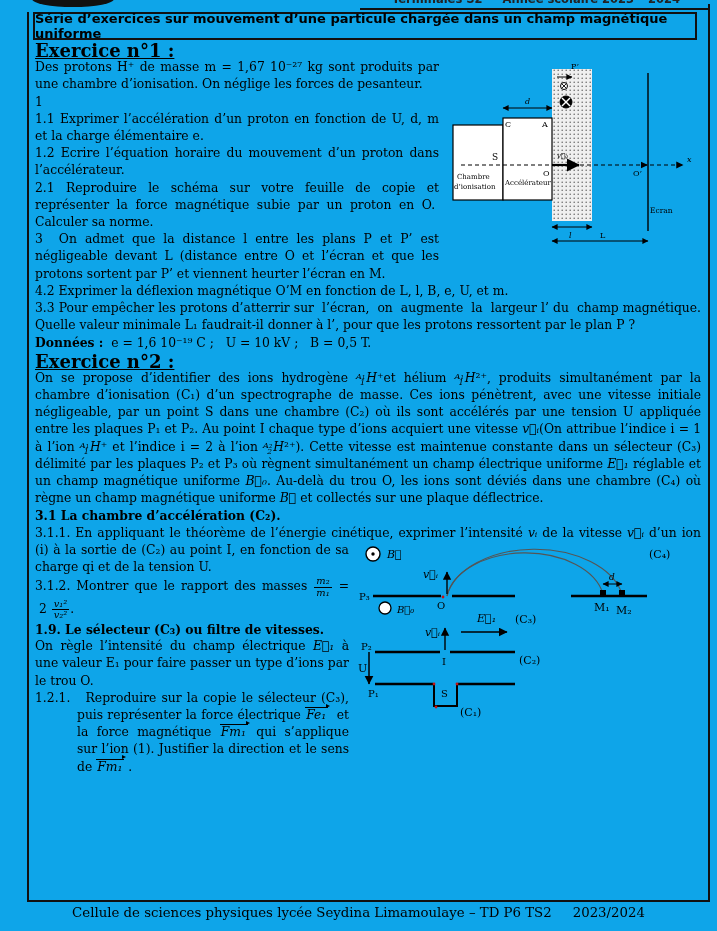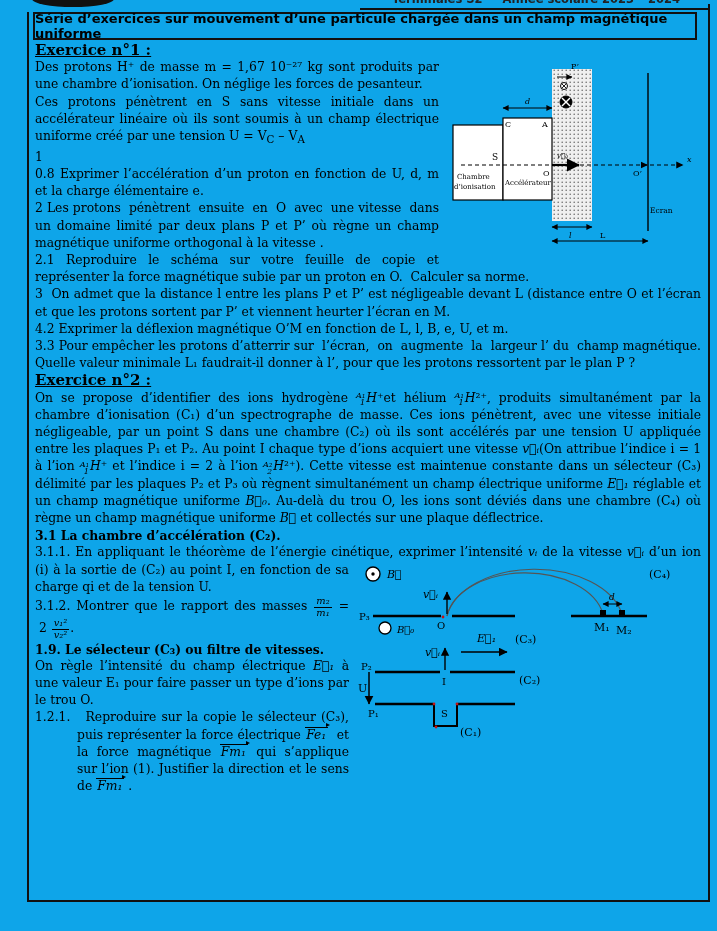--- a/index.html
+++ b/index.html
@@ -15,21 +15,21 @@
   .border-left{position:absolute;left:27px;top:12px;height:888px;width:2px;background:#111;}
   .border-right{position:absolute;left:708px;top:4px;height:896px;width:2px;background:#111;}
   .footer-line{position:absolute;left:27px;top:900px;width:683px;height:2px;background:#111;}
   
   .titlebox{position:absolute;left:33px;top:12px;width:660px;height:24px;border:2px solid #111;
         display:flex;align-items:center;justify-content:center;
         font-family:"DejaVu Sans",sans-serif;font-weight:bold;font-size:13px;}
   
   .content{position:absolute;left:35px;top:42px;width:666px;font-size:12.35px;line-height:17.2px;}
   .content p{margin:0;text-align:justify;}
-  .exhead{font-weight:bold;text-decoration:underline;font-size:15px;text-align:center;margin:0 0 1px 0;}
+  .exhead{font-weight:bold;text-decoration:underline;font-size:18px;text-align:center;margin:0 0 1px 0;}
   .bhead{font-weight:bold;text-align:right;margin:2px 0 1px 0;}
   .blabel{font-weight:bold;}
   .hang{padding-left:42px;text-indent:-42px;}
   
   .pre{display:inline-block;vertical-align:-0.40em;line-height:0.78;font-size:0.66em;
        font-style:italic;text-align:right;margin-right:1px;}
   .pre b{display:block;font-weight:normal;}
   
   .ovl{font-style:italic;position:relative;border-top:1.4px solid #000;padding:0 2px 0 1px;}
   .ovl::after{content:"";position:absolute;right:-2px;top:-4.2px;width:0;height:0;
@@ -116,28 +116,28 @@
         <text x="188" y="115" font-size="8">O’</text>
 
         <line x1="107" y1="166" x2="147" y2="166" stroke="#000" stroke-width="1" marker-start="url(#ah)" marker-end="url(#ah)"></line>
         <text x="124" y="177" font-size="8" font-style="italic">l</text>
         <line x1="107" y1="180" x2="203" y2="180" stroke="#000" stroke-width="1" marker-start="url(#ah)" marker-end="url(#ah)"></line>
         <text x="155" y="177" font-size="8">L</text>
       </svg>
     </span>
 
     <p>Des protons H⁺ de masse m = 1,67 10⁻²⁷ kg sont produits par une chambre d’ionisation. On néglige les forces de pesanteur.</p>
-    <p>Ces protons pénètrent en S sans vitesse initiale dans un accélérateur linéaire où ils sont soumis à un champ électrique uniforme créé par une tension U = V<sub>C</sub> – V<sub>A</sub></p>
     <p>1</p>
-    <p>0.8 Exprimer l’accélération d’un proton en fonction de U, d, m et la charge élémentaire e.</p>
-    <p>2 Les protons &nbsp;pénètrent &nbsp;ensuite &nbsp;en &nbsp;O &nbsp;avec &nbsp;une vitesse &nbsp;dans un domaine limité par deux plans P et P’ où règne un champ magnétique uniforme orthogonal à la vitesse&nbsp;.</p>
+    <p>1.1 Exprimer l’accélération d’un proton en fonction de U, d, m et la charge élémentaire e.</p>
+    <p>1.2 Ecrire l’équation horaire du mouvement d’un proton dans l’accélérateur.</p>
     <p>2.1 Reproduire le schéma sur votre feuille de copie et représenter la force magnétique subie par un proton en O.&nbsp; Calculer sa norme.</p>
     <p>3 &nbsp;On admet que la distance l entre les plans P et P’ est négligeable devant L (distance entre O et l’écran et que les protons sortent par P’ et viennent heurter l’écran en M.</p>
     <p>4.2 Exprimer la déflexion magnétique O’M en fonction de L, l, B, e, U, et m.</p>
     <p>3.3 Pour empêcher les protons d’atterrir sur &nbsp;l’écran, &nbsp;on &nbsp;augmente &nbsp;la &nbsp;largeur l’ du &nbsp;champ magnétique. Quelle valeur minimale L₁ faudrait-il donner à l’, pour que les protons ressortent par le plan P ?</p>
+    <p><span class="blabel">Données :</span><span>&nbsp; e = 1,6 10⁻¹⁹ C ; &nbsp; U = 10 kV ; &nbsp; B = 0,5 T.</span></p>
 
     <p class="exhead">Exercice n°2 :</p>
     <p>On se propose d’identifier des ions hydrogène <span class="pre"><b>A₁</b><b>1</b></span><i>H</i>⁺et hélium <span class="pre"><b>A₁</b><b>1</b></span><i>H</i>²⁺, produits simultanément par la chambre d’ionisation (C₁) d’un spectrographe de masse. Ces ions pénètrent, avec une vitesse initiale négligeable, par un point S dans une chambre (C₂) où ils sont accélérés par une tension U appliquée entre les plaques P₁ et P₂. Au point I chaque type d’ions acquiert une vitesse <i>v⃗ᵢ</i>(On attribue l’indice i = 1 à l’ion <span class="pre"><b>A₁</b><b>1</b></span><i>H</i>⁺ et l’indice i = 2 à l’ion <span class="pre"><b>A₂</b><b>2</b></span><i>H</i>²⁺). Cette vitesse est maintenue constante dans un sélecteur (C₃) délimité par les plaques P₂ et P₃ où règnent simultanément un champ électrique uniforme <i>E⃗₁</i> réglable et un champ magnétique uniforme <i>B⃗₀</i>. Au-delà du trou O, les ions sont déviés dans une chambre (C₄) où règne un champ magnétique uniforme <i>B⃗</i> et collectés sur une plaque déflectrice.</p>
     <p class="bhead">3.1 La chambre d’accélération (C₂).</p>
 
     <p><span>3.1.1. En appliquant le théorème de l’énergie cinétique, exprimer l’intensité <i>vᵢ</i> de la vitesse <i>v⃗ᵢ</i> d’un ion (i) à la </span><span class="fig2float"><svg width="340" height="182" viewBox="0 0 340 182">
 
         <g>
           <circle cx="16" cy="10" r="7" fill="#fff" stroke="#000" stroke-width="1.4"></circle>
           <circle cx="16" cy="10" r="1.7" fill="#000"></circle>
@@ -194,13 +194,14 @@
       </svg></span><span>sortie de (C₂) au point I, en fonction de sa charge qi et de la tension U.</span></p>
 
     <p><span>3.1.2. Montrer que le rapport des masses </span><span class="frac"><span class="n">m₂</span><span class="d">m₁</span></span><span>&nbsp;= &nbsp;2&nbsp;</span><span class="frac"><span class="n">v₁²</span><span class="d">v₂²</span></span><span>.</span></p>
 
     <p class="bhead">1.9. Le sélecteur (C₃) ou filtre de vitesses.</p>
     <p>On règle l’intensité du champ électrique <i>E⃗₁</i> à une valeur E₁ pour faire passer un type d’ions par le trou O.</p>
     <p class="hang"><span>1.2.1.</span>&nbsp;&nbsp;&nbsp;<span>Reproduire sur la copie le sélecteur (C₃), puis représenter la force électrique <span class="ovl">Fe₁</span> &nbsp;et la force magnétique <span class="ovl">Fm₁</span> qui s’applique sur l’ion (1). Justifier la direction et le sens de <span class="ovl">Fm₁</span>&nbsp;.</span></p>
 
   </div>
 
+  <div class="footer">Cellule de sciences physiques lycée Seydina Limamoulaye – TD P6 TS2 &nbsp;&nbsp;&nbsp; 2023/2024</div>
 </div>
 
 </body></html>

